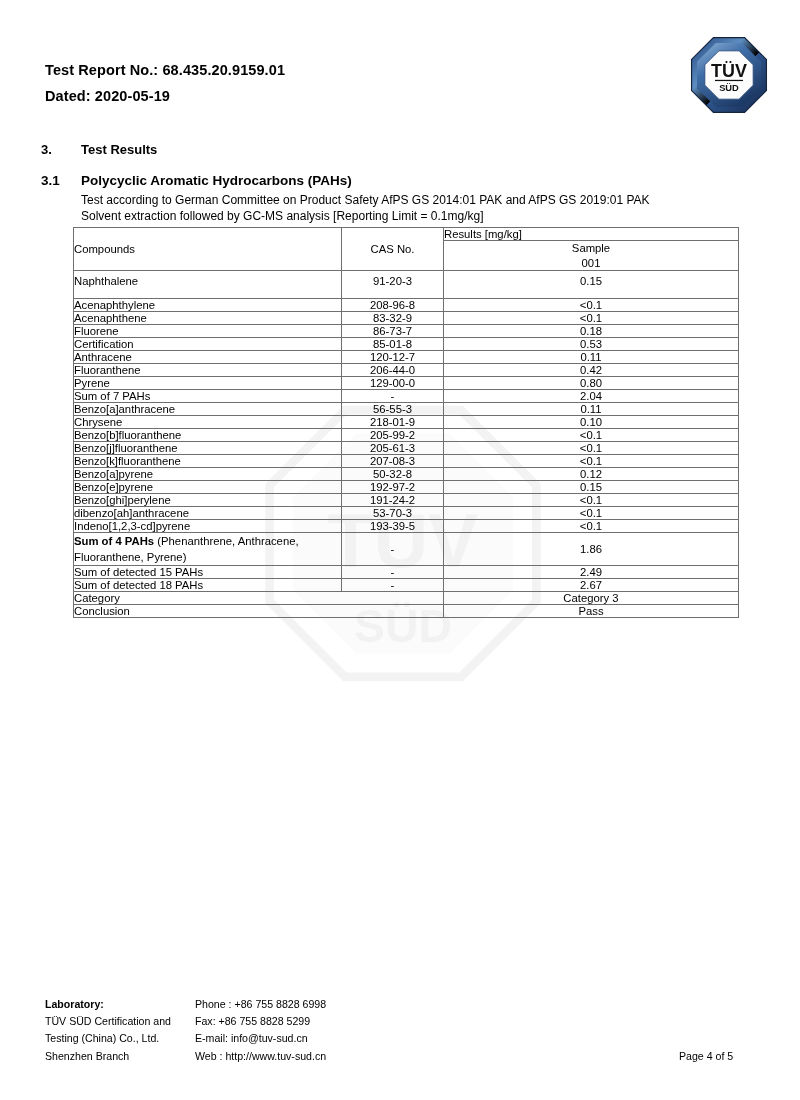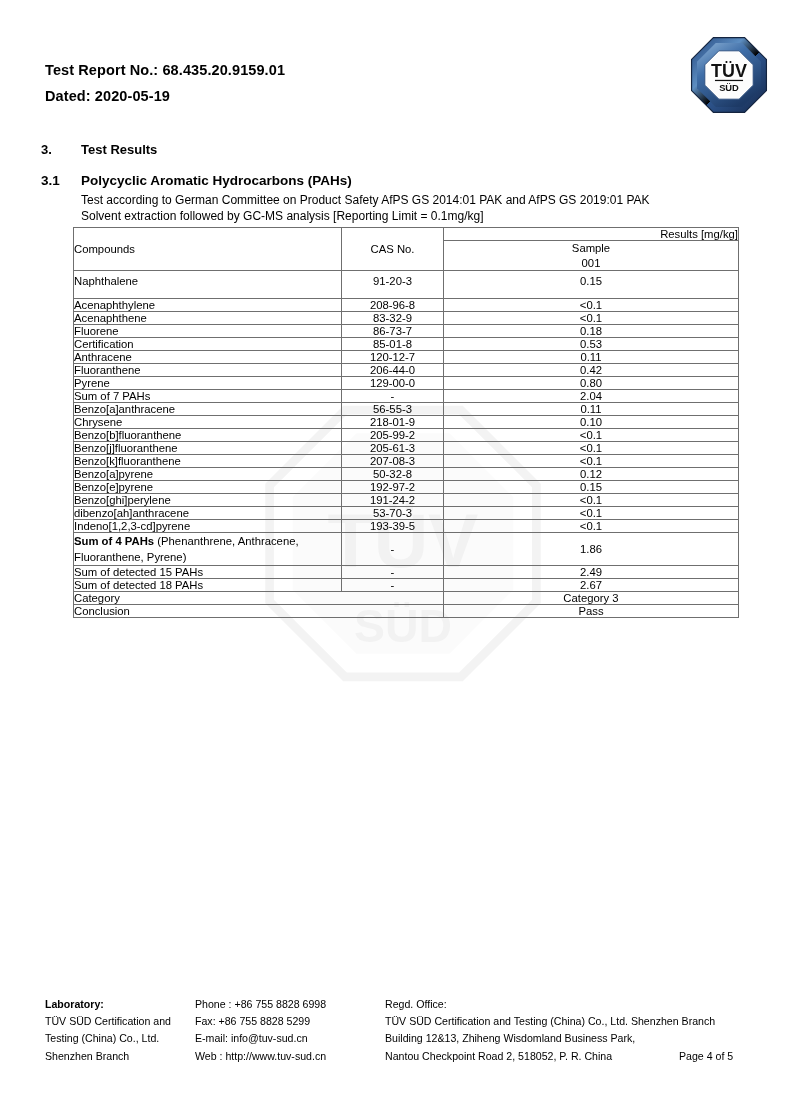--- a/index.html
+++ b/index.html
@@ -124,21 +124,21 @@
     padding: 4px 0 4px 6px;
     font-weight: bold;
     height: 40px;
   }
   th.hd-cas {
     text-align: center;
     font-weight: bold;
     height: 40px;
   }
   th.hd-results {
-    text-align: right;
+    text-align: left;
     font-weight: bold;
     padding: 2px 0;
   }
   th.hd-sample {
     text-align: center;
     font-weight: bold;
     padding: 3px 0 4px;
     line-height: 14.5px;
   }
 
@@ -390,23 +390,17 @@
         <div>TÜV SÜD Certification and</div>
         <div>Testing (China) Co., Ltd.</div>
         <div>Shenzhen Branch</div>
       </div>
       <div class="fcol fcol-b">
         <div>Phone : +86 755 8828 6998</div>
         <div>Fax: +86 755 8828 5299</div>
         <div>E-mail: info@tuv-sud.cn</div>
         <div>Web : http://www.tuv-sud.cn</div>
       </div>
-      <div class="fcol fcol-c">
-        <div>Regd. Office:</div>
-        <div>TÜV SÜD Certification and Testing (China) Co., Ltd. Shenzhen Branch</div>
-        <div>Building 12&amp;13, Zhiheng Wisdomland Business Park,</div>
-        <div>Nantou Checkpoint Road 2, 518052, P. R. China</div>
-      </div>
       <div class="page-num">Page 4 of 5</div>
     </div>
   </div>
 
 </div>
 
 </body></html>

